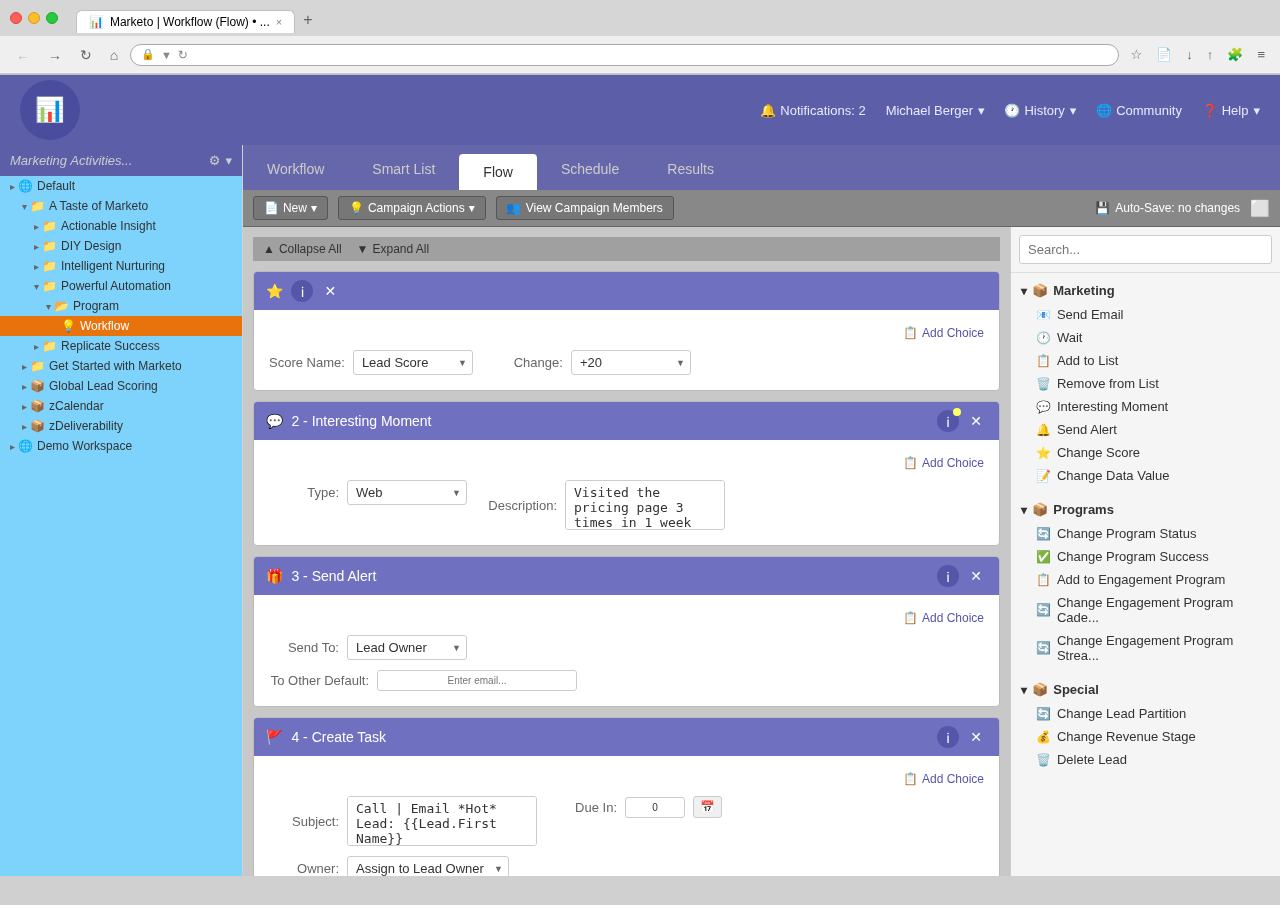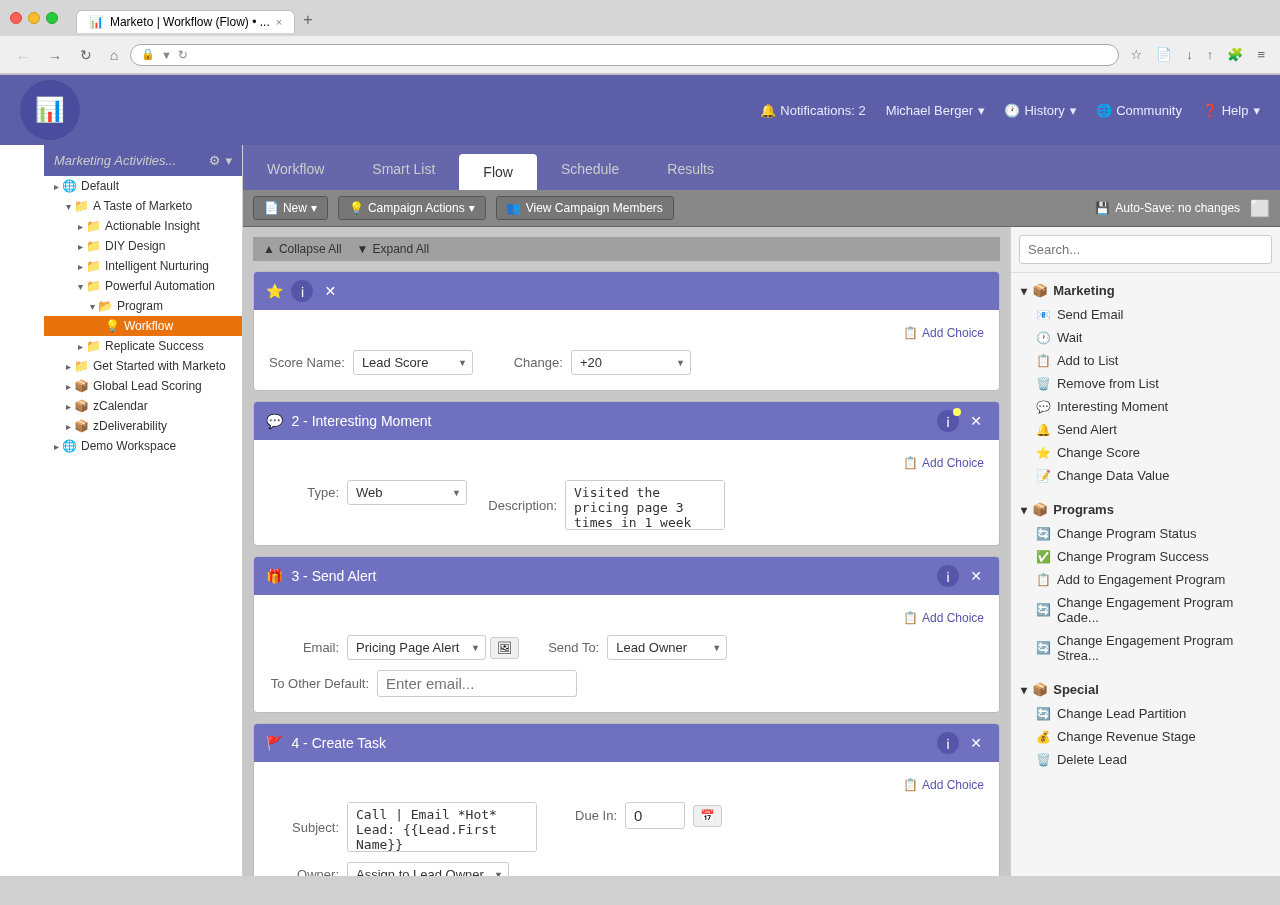--- a/index.html
+++ b/index.html
@@ -32,21 +32,21 @@
     .app-logo { width: 60px; height: 60px; background: #4a4d9e; border-radius: 50%; display: flex; align-items: center; justify-content: center; margin-right: 30px; }
     .logo-icon { color: white; font-size: 24px; }
     .header-spacer { flex: 1; }
     .header-items { display: flex; align-items: center; gap: 20px; color: #e8e8ff; font-size: 13px; }
     .header-item { display: flex; align-items: center; gap: 5px; cursor: pointer; }
 
     
     .main-content { display: flex; flex: 1; overflow: hidden; }
 
     
-    .sidebar { width: 243px; background: #ffffff; border-right: 1px solid #d0d0d0; overflow-y: auto; flex-shrink: 0; padding-left: 44px; }
+    .sidebar { width: 243px; background: #7dd3fc; border-right: 1px solid #d0d0d0; overflow-y: auto; flex-shrink: 0; }
     .sidebar-header { background: #5c5fa8; color: white; padding: 8px 10px; display: flex; align-items: center; justify-content: space-between; font-size: 13px; }
     .sidebar-icons { display: flex; gap: 5px; }
     .tree-item { display: flex; align-items: center; padding: 3px 6px; cursor: pointer; font-size: 12px; color: #333; }
     .tree-item.active { background: #e8720c; color: white; }
     .tree-indent-1 { padding-left: 10px; }
     .tree-indent-2 { padding-left: 22px; }
     .tree-indent-3 { padding-left: 34px; }
     .tree-indent-4 { padding-left: 46px; }
     .tree-icon { margin-right: 4px; font-size: 12px; }
     .tree-expand { margin-right: 3px; font-size: 10px; color: #666; }
@@ -84,21 +84,21 @@
     .step-action-btn.info { background: #5555aa; border-radius: 50%; }
     .step-body { padding: 15px; }
     .add-choice-row { text-align: right; margin-bottom: 10px; }
     .add-choice-btn { color: #5555aa; cursor: pointer; font-size: 12px; display: inline-flex; align-items: center; gap: 4px; }
     .field-row { display: flex; align-items: flex-start; gap: 20px; }
     .field-group { display: flex; align-items: center; gap: 8px; }
     .field-label { color: #666; font-size: 13px; font-weight: 500; min-width: 70px; text-align: right; }
     .field-select { border: 1px solid #ccc; border-radius: 3px; padding: 4px 24px 4px 8px; font-size: 13px; background: white; color: #333; appearance: none; -webkit-appearance: none; cursor: pointer; min-width: 120px; }
     .field-select-wrapper { position: relative; display: inline-block; }
     .field-select-wrapper::after { content: '▼'; position: absolute; right: 6px; top: 50%; transform: translateY(-50%); font-size: 9px; color: #666; pointer-events: none; }
-    .field-input { border: 1px solid #ccc; border-radius: 3px; padding: 4px 8px; font-size: 15px; color: #333; }
+    .field-input { border: 1px solid #ccc; border-radius: 3px; padding: 4px 8px; font-size: 10px; color: #333; text-align: center; }
     .field-textarea { border: 1px solid #ccc; border-radius: 3px; padding: 4px 8px; font-size: 13px; color: #333; width: 160px; min-height: 50px; resize: none; }
     .email-field-wrapper { display: flex; align-items: center; gap: 4px; }
     .email-icon-btn { border: 1px solid #ccc; background: #f0f0f0; padding: 3px 6px; cursor: pointer; border-radius: 3px; font-size: 12px; }
 
     
     .flow-panel-search { padding: 8px; border-bottom: 1px solid #ddd; }
     .flow-panel-search input { width: 100%; border: 1px solid #ccc; border-radius: 3px; padding: 6px 8px; font-size: 13px; color: #999; }
     .panel-section { padding: 5px 0; }
     .panel-section-header { padding: 5px 10px; font-weight: bold; color: #333; font-size: 13px; display: flex; align-items: center; gap: 5px; cursor: pointer; }
     .panel-section-icon { font-size: 12px; }
@@ -402,31 +402,20 @@
             </div>
             <div class="step-body">
               <div class="add-choice-row">
                 <span class="add-choice-btn">
                   <span>📋</span>
                   <span>Add Choice</span>
                 </span>
               </div>
               <div class="field-row" style="flex-wrap:wrap; gap: 10px;">
                 <div class="field-group">
-                  <span class="field-label">Email:</span>
-                  <div class="email-field-wrapper">
-                    <div class="field-select-wrapper">
-                      <select class="field-select">
-                        <option>Pricing Page Alert</option>
-                      </select>
-                    </div>
-                    <button class="email-icon-btn">🖼</button>
-                  </div>
-                </div>
-                <div class="field-group">
                   <span class="field-label">Send To:</span>
                   <div class="field-select-wrapper">
                     <select class="field-select">
                       <option>Lead Owner</option>
                     </select>
                   </div>
                 </div>
                 <div class="field-group" style="width:100%; margin-left: 0;">
                   <span class="field-label" style="min-width:100px;">To Other Default:</span>
                   <input class="field-input" type="text" placeholder="Enter email..." style="width: 200px; color: rgb(170, 170, 170);">

